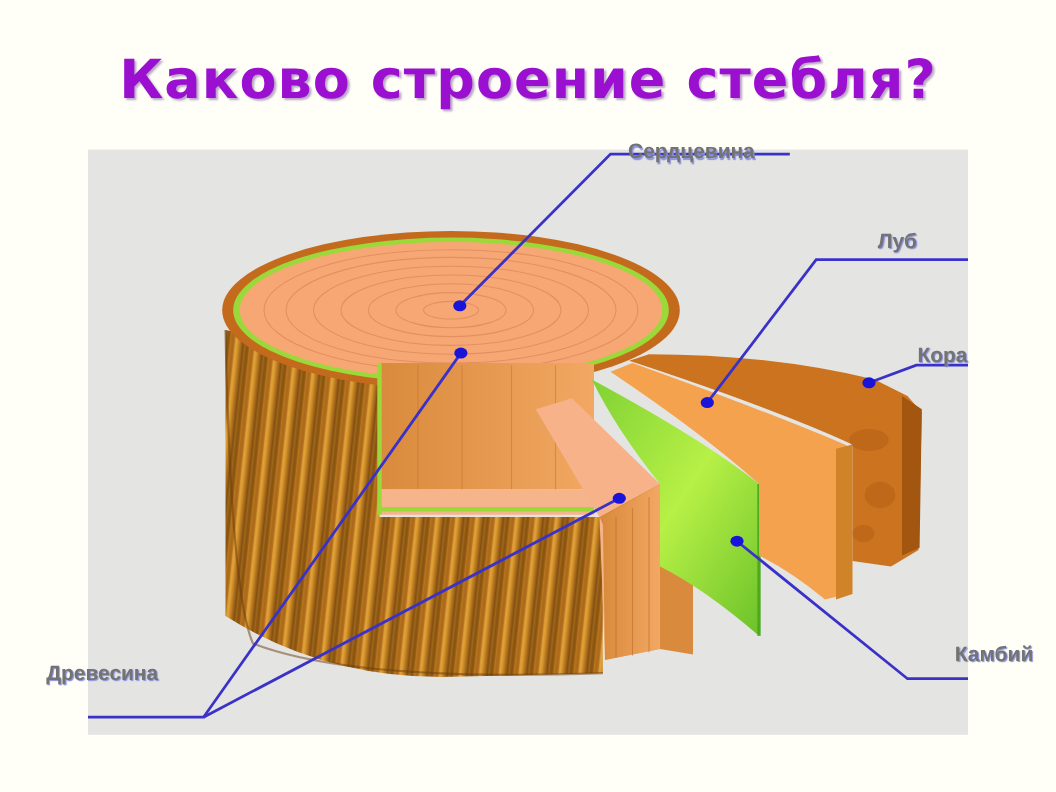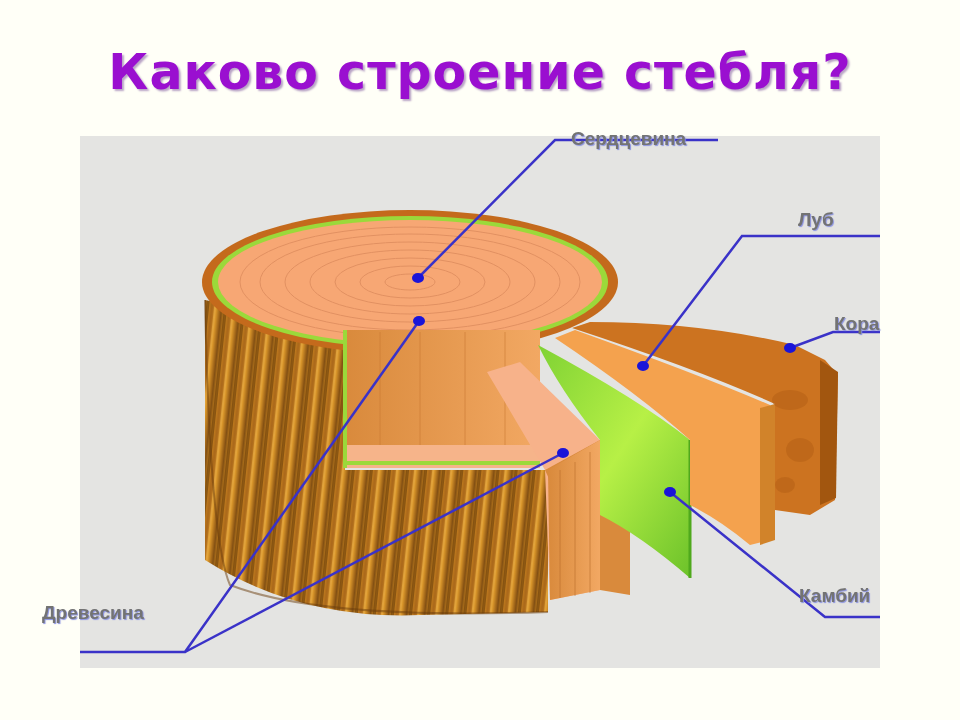--- a/index.html
+++ b/index.html
@@ -148,14 +148,14 @@
     <ellipse cx="643" cy="366" rx="6" ry="5"></ellipse>
     <ellipse cx="790" cy="348" rx="6" ry="5"></ellipse>
     <ellipse cx="563" cy="453" rx="6" ry="5"></ellipse>
     <ellipse cx="670" cy="492" rx="6" ry="5"></ellipse>
   </g>
 </svg>
 
 <div class="label" style="left:571px; top:128px;">Сердцевина</div>
 <div class="label" style="left:798px; top:209px;">Луб</div>
 <div class="label" style="left:834px; top:297px;margin-top:16px;">Кора</div>
-<div class="label" style="left:799px; top:585px;">Камбий</div>
+<div class="label" style="left:868px; top:585px;">Камбий</div>
 <div class="label" style="left:42px; top:602px;">Древесина</div>
 
 </body></html>

